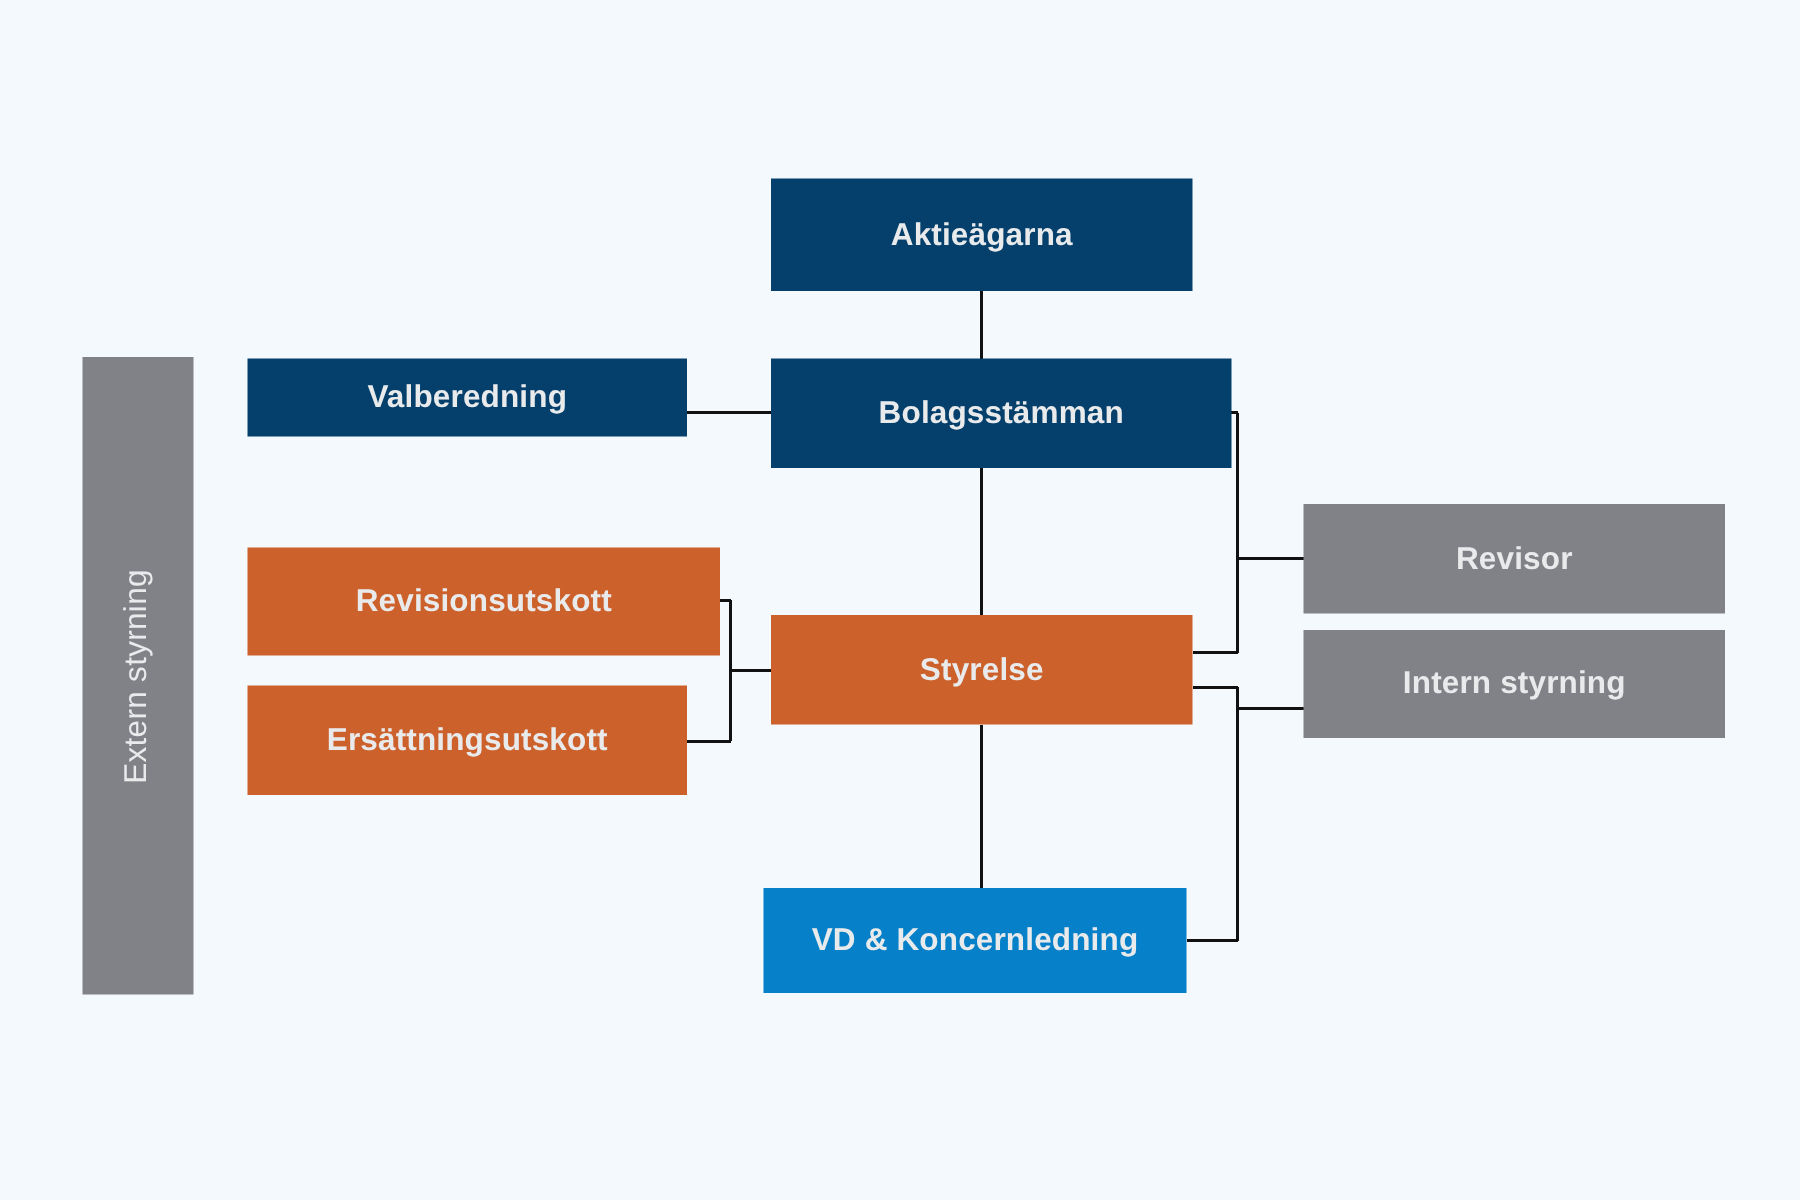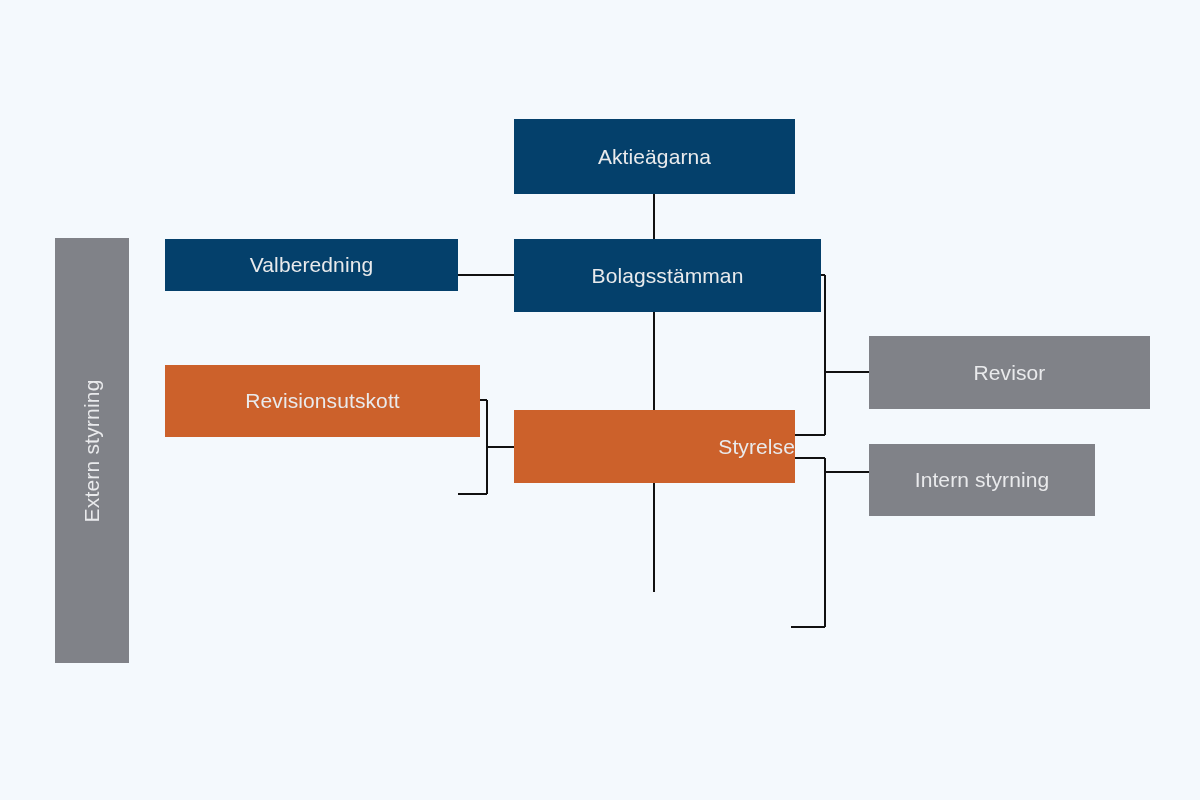--- a/index.html
+++ b/index.html
@@ -27,21 +27,21 @@
     pointer-events: none;
   }
   .node {
     position: absolute;
     box-sizing: border-box;
     display: flex;
     align-items: center;
     justify-content: center;
     color: #e9eaec;
     font-size: 21px;
-    font-weight: 400;
+    font-weight: 700;
     letter-spacing: 0.1px;
     text-align: center;
     line-height: 1.1;
     z-index: 2;
   }
   .node-label {
     display: block;
   }
   
   .c-navy   { background: #04406b; }
@@ -113,27 +113,33 @@
   </div>
 
   <div class="node c-navy" style="left:514px; top:239px; width:307px; height:73px;">
     <span class="node-label">Bolagsstämman</span>
   </div>
 
   <div class="node c-orange" style="left:165px; top:365px; width:315px; height:72px;">
     <span class="node-label">Revisionsutskott</span>
   </div>
 
+  <div class="node c-orange" style="left:165px; top:457px; width:293px; height:73px;">
+    <span class="node-label">Ersättningsutskott</span>
+  </div>
 
-  <div class="node c-orange" style="left:514px; top:410px; width:281px; height:73px;justify-content:flex-end;">
+  <div class="node c-orange" style="left:514px; top:410px; width:281px; height:73px;">
     <span class="node-label">Styrelse</span>
   </div>
 
   <div class="node c-gray" style="left:869px; top:336px; width:281px; height:73px;">
     <span class="node-label">Revisor</span>
   </div>
 
-  <div class="node c-gray" style="left:869px; top:444px; width:226px; height:72px;">
+  <div class="node c-gray" style="left:869px; top:420px; width:281px; height:72px;">
     <span class="node-label">Intern styrning</span>
   </div>
 
+  <div class="node c-blue" style="left:509px; top:592px; width:282px; height:70px;">
+    <span class="node-label">VD &amp; Koncernledning</span>
+  </div>
 
 </div>
 
 </body></html>

